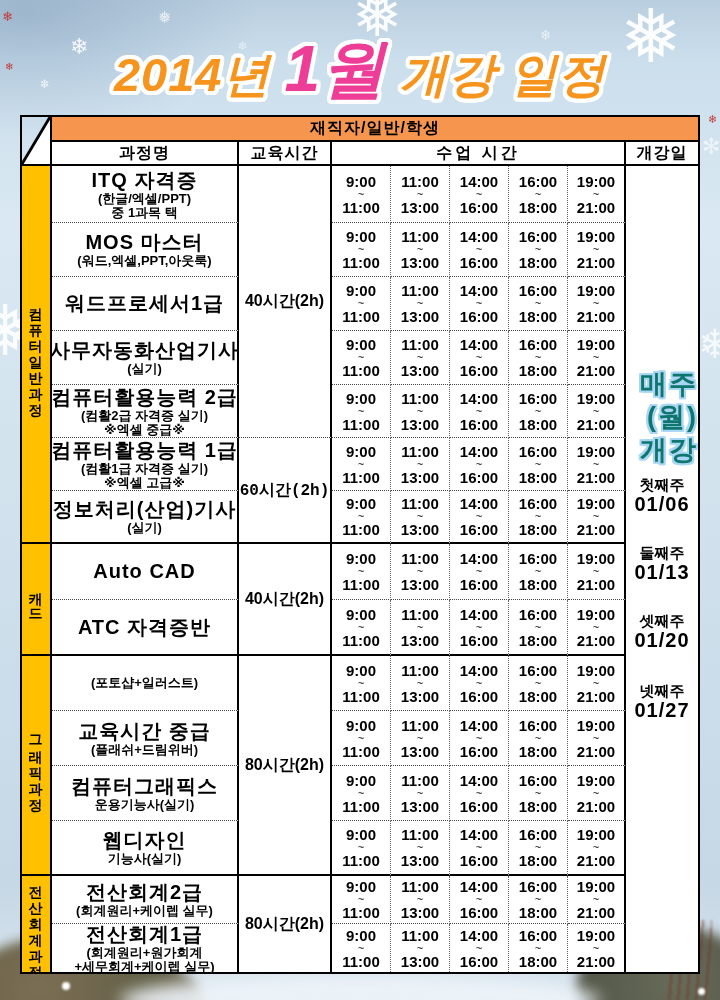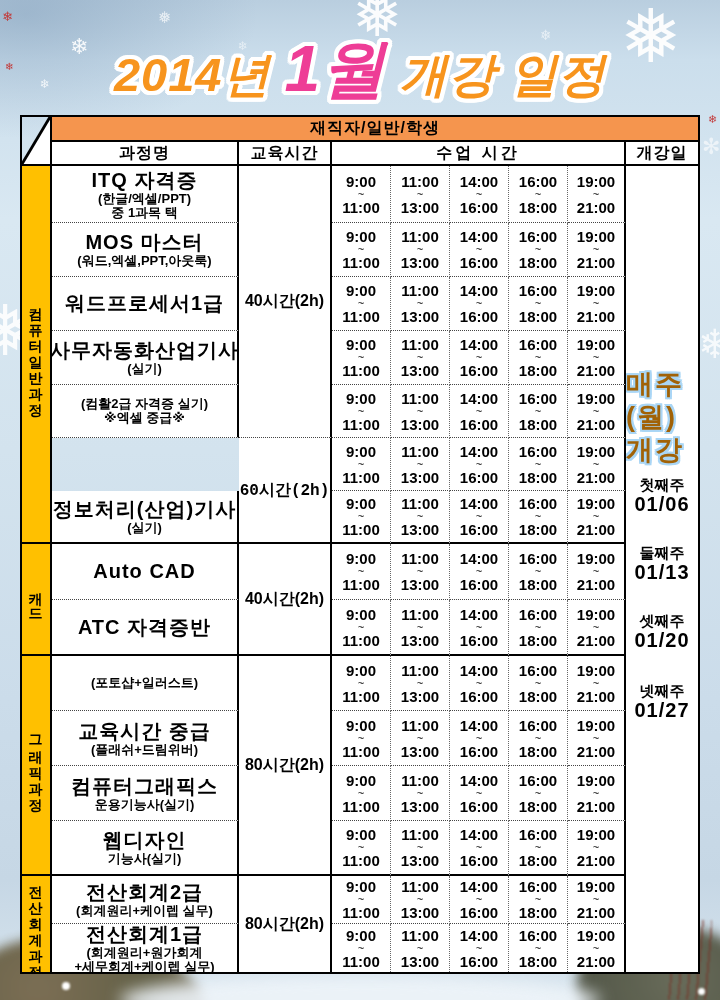--- a/index.html
+++ b/index.html
@@ -53,22 +53,22 @@
   .catlabel{writing-mode:vertical-rl;text-orientation:upright;font-weight:bold;font-size:14px;
         letter-spacing:2px;line-height:1;}
   .course{padding:12px 0;}
   .ctitle{font-weight:bold;font-size:20px;line-height:23px;letter-spacing:1px;white-space:nowrap;}
   .csub{font-weight:bold;font-size:13px;line-height:14px;white-space:nowrap;}
   .hours{font-weight:bold;font-size:16px;}
   .time .tstart,.time .tend{font-weight:bold;font-size:15px;line-height:17px;}
   .time .ttilde{font-size:11px;line-height:9px;}
 
   .datecell{border-right:none;border-bottom:none;position:relative;display:block;}
-  .weekly{position:absolute;top:202px;left:0;right:0;text-align:left;font-weight:bold;
-        font-size:27px;line-height:33px;letter-spacing:2px;color:#a16207;
+  .weekly{position:absolute;top:202px;left:0;right:0;text-align:right;font-weight:bold;
+        font-size:27px;line-height:33px;letter-spacing:2px;color:#0f766e;
         text-shadow:0 0 2px var(--glow),2px 0 0 var(--glow),-2px 0 0 var(--glow),0 2px 0 var(--glow),
         0 -2px 0 var(--glow),2px 2px 0 var(--glow),-2px 2px 0 var(--glow),2px -2px 0 var(--glow),-2px -2px 0 var(--glow);}
   .weekgroup{position:absolute;left:0;right:0;text-align:center;}
   .wg0{top:310px;} .wg1{top:378px;} .wg2{top:446px;} .wg3{top:516px;}
   .wk{font-weight:bold;font-size:15px;line-height:17px;}
   .dt{font-weight:bold;font-size:20px;line-height:22px;letter-spacing:1px;}
 </style>
 </head>
 <body>
 
@@ -262,20 +262,21 @@
         <div class="tstart">16:00</div>
         <div class="ttilde">~</div>
         <div class="tend">18:00</div>
       </div>
       <div class="cell time dotb vsolid" style="grid-area: 6 / 8 / 7 / 9;">
         <div class="tstart">19:00</div>
         <div class="ttilde">~</div>
         <div class="tend">21:00</div>
       </div>
       <div class="cell course dotb" style="grid-area: 7 / 2 / 8 / 3;">
+        <div class="ctitle">컴퓨터활용능력 2급</div>
         <div class="csub">(컴활2급 자격증 실기)</div>
         <div class="csub">※엑셀 중급※</div>
       </div>
       <div class="cell time dotb vdot" style="grid-area: 7 / 4 / 8 / 5;">
         <div class="tstart">9:00</div>
         <div class="ttilde">~</div>
         <div class="tend">11:00</div>
       </div>
       <div class="cell time dotb vdot" style="grid-area: 7 / 5 / 8 / 6;">
         <div class="tstart">11:00</div>
@@ -289,20 +290,25 @@
       </div>
       <div class="cell time dotb vdot" style="grid-area: 7 / 7 / 8 / 8;">
         <div class="tstart">16:00</div>
         <div class="ttilde">~</div>
         <div class="tend">18:00</div>
       </div>
       <div class="cell time dotb vsolid" style="grid-area: 7 / 8 / 8 / 9;">
         <div class="tstart">19:00</div>
         <div class="ttilde">~</div>
         <div class="tend">21:00</div>
+      </div>
+      <div class="cell course dotb" style="grid-area: 8 / 2 / 9 / 3;">
+        <div class="ctitle">컴퓨터활용능력 1급</div>
+        <div class="csub">(컴활1급 자격증 실기)</div>
+        <div class="csub">※엑셀 고급※</div>
       </div>
       <div class="cell time dotb vdot" style="grid-area: 8 / 4 / 9 / 5;">
         <div class="tstart">9:00</div>
         <div class="ttilde">~</div>
         <div class="tend">11:00</div>
       </div>
       <div class="cell time dotb vdot" style="grid-area: 8 / 5 / 9 / 6;">
         <div class="tstart">11:00</div>
         <div class="ttilde">~</div>
         <div class="tend">13:00</div>

